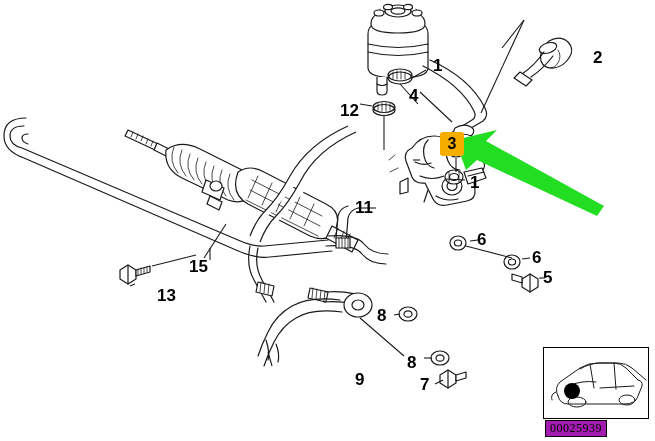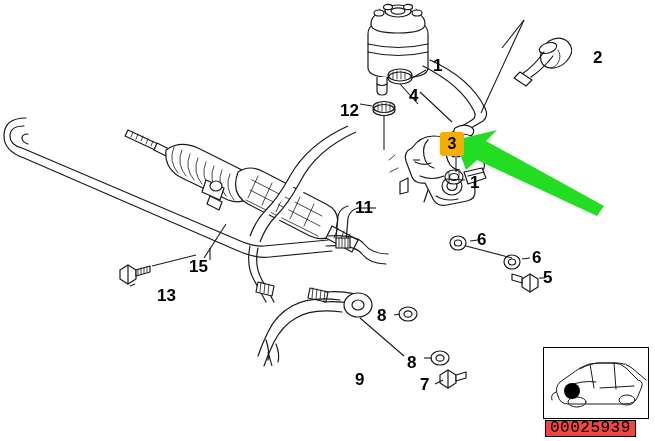--- a/index.html
+++ b/index.html
@@ -35,25 +35,25 @@
   }
   .hl-box span{
     font-family:"Liberation Sans", sans-serif;
     font-weight:bold;
     font-size:16px;
     color:#000000;
     line-height:16px;
   }
   .partnum{
     position:absolute;
-    font-family:Liberation Mono, monospace;
-    font-size:16px;
+    font-family:Liberation Serif, serif;
+    font-size:12px;
     letter-spacing:0.5px;
     color:#000000;
-    background:#ef4444;
+    background:#a21caf;
     border:1px solid #000000;
     padding:1px 4px 1px 4px;
     line-height:13px;
     white-space:nowrap;
   }
   .thumbbox{
     position:absolute;
     border:1px solid #000000;
     background:#ffffff;
   }

